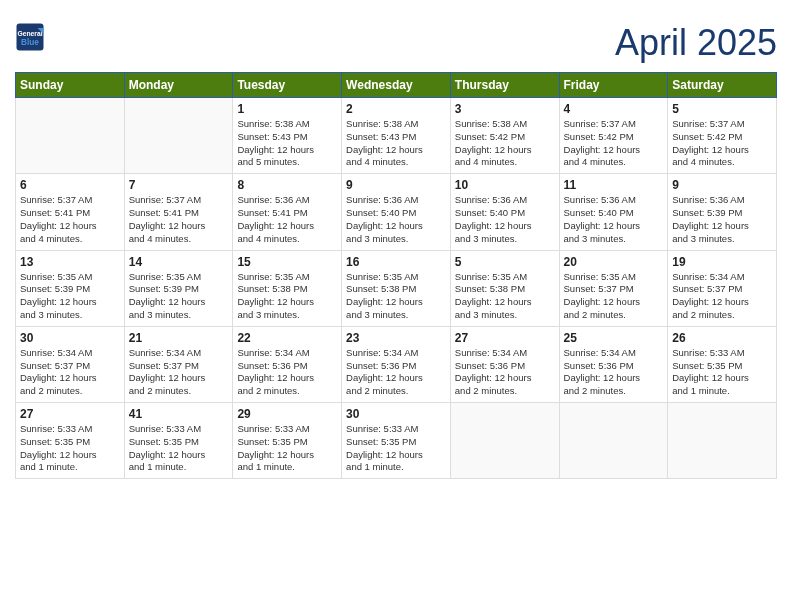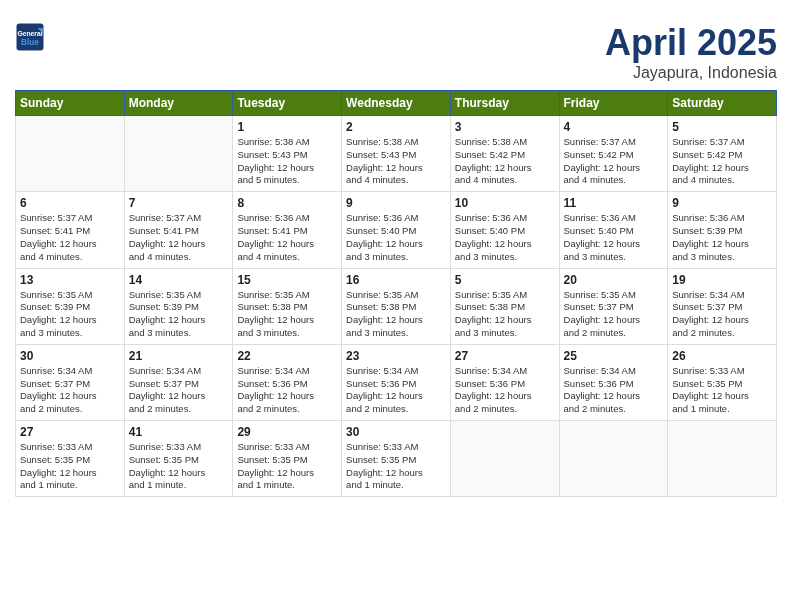--- a/index.html
+++ b/index.html
@@ -29,21 +29,21 @@
     .logo-icon {
       width: 30px;
       height: 30px;
     }
     .title-block {
       text-align: right;
     }
     .title-block h1 {
       font-size: 36px;
       color: #1a3a6e;
-      font-weight: bold;
+      font-weight: normal;
     }
     .title-block h2 {
       font-size: 16px;
       color: #444;
       font-weight: normal;
     }
     .calendar {
       width: 100%;
       border-collapse: collapse;
       font-size: 10px;
@@ -95,21 +95,20 @@
     <div class="logo">
       <svg class="logo-icon" viewBox="0 0 40 40">
         <rect x="2" y="2" width="36" height="36" rx="4" fill="#1a3a6e"></rect>
         <text x="20" y="18" text-anchor="middle" fill="white" font-size="9" font-weight="bold" font-family="Arial">General</text>
         <text x="20" y="30" text-anchor="middle" fill="#4a90d9" font-size="11" font-weight="bold" font-family="Arial">Blue</text>
         <polygon points="30,8 38,8 38,16" fill="#4a90d9"></polygon>
       </svg>
     </div>
     <div class="title-block">
       <h1>April 2025</h1>
-      <h2>Jayapura, Indonesia</h2>
     </div>
   </div>
 
   <table class="calendar">
     <thead>
       <tr>
         <th>Sunday</th>
         <th>Monday</th>
         <th>Tuesday</th>
         <th>Wednesday</th>

